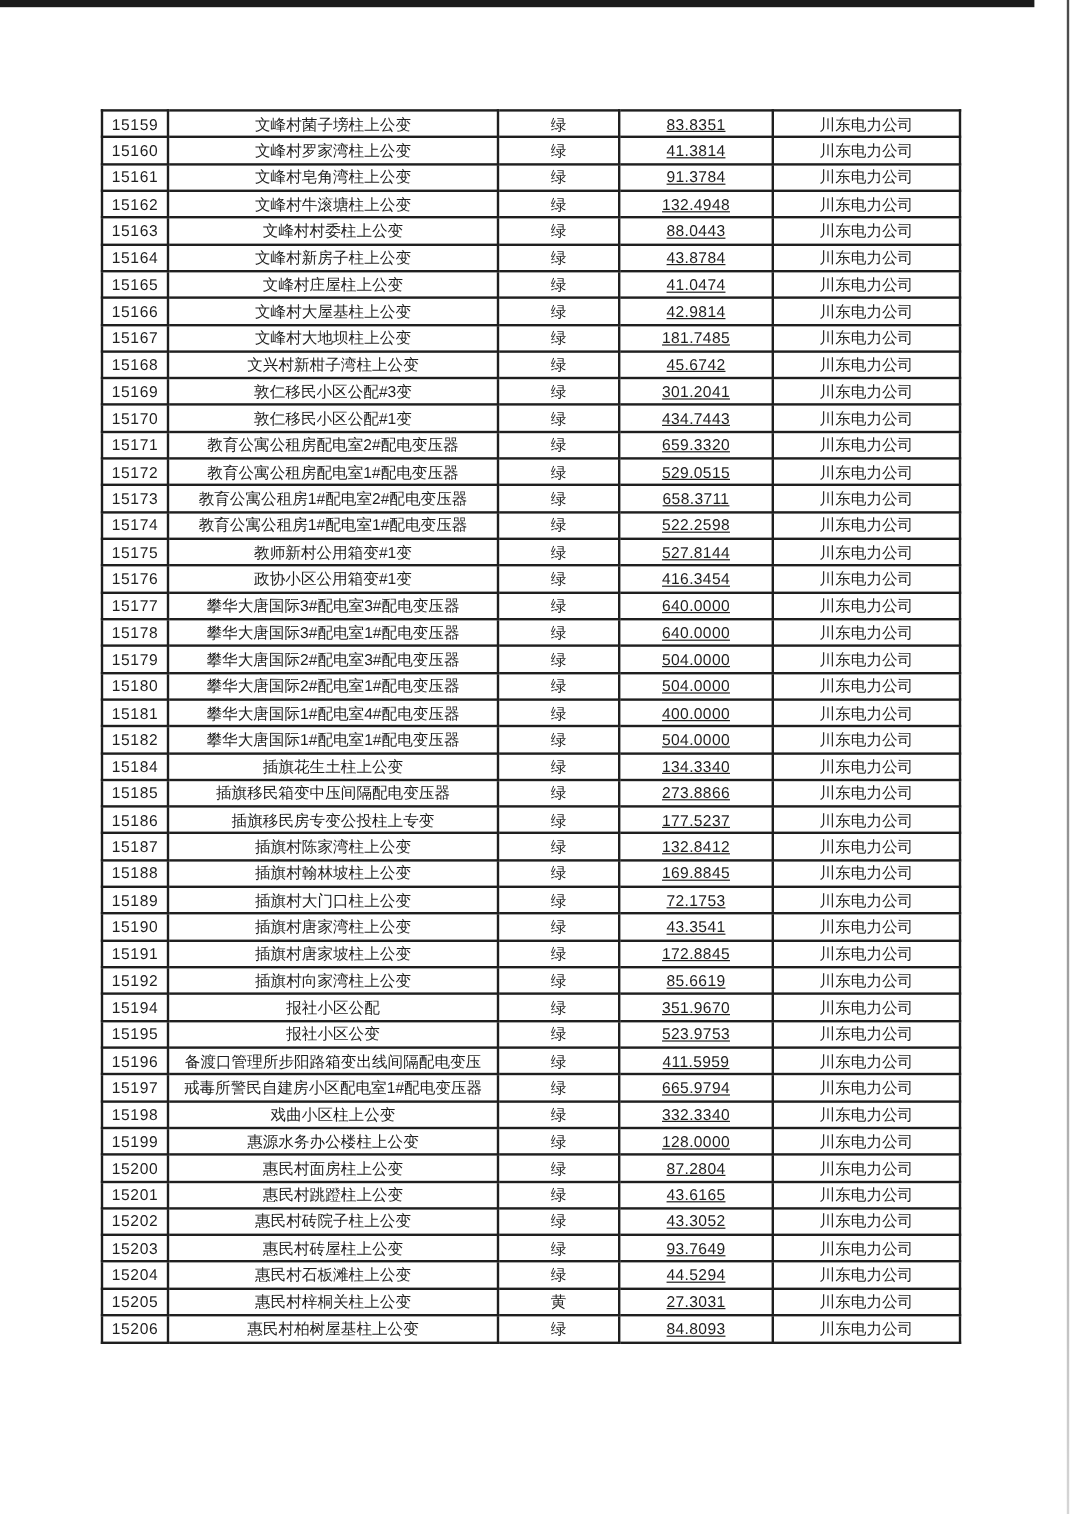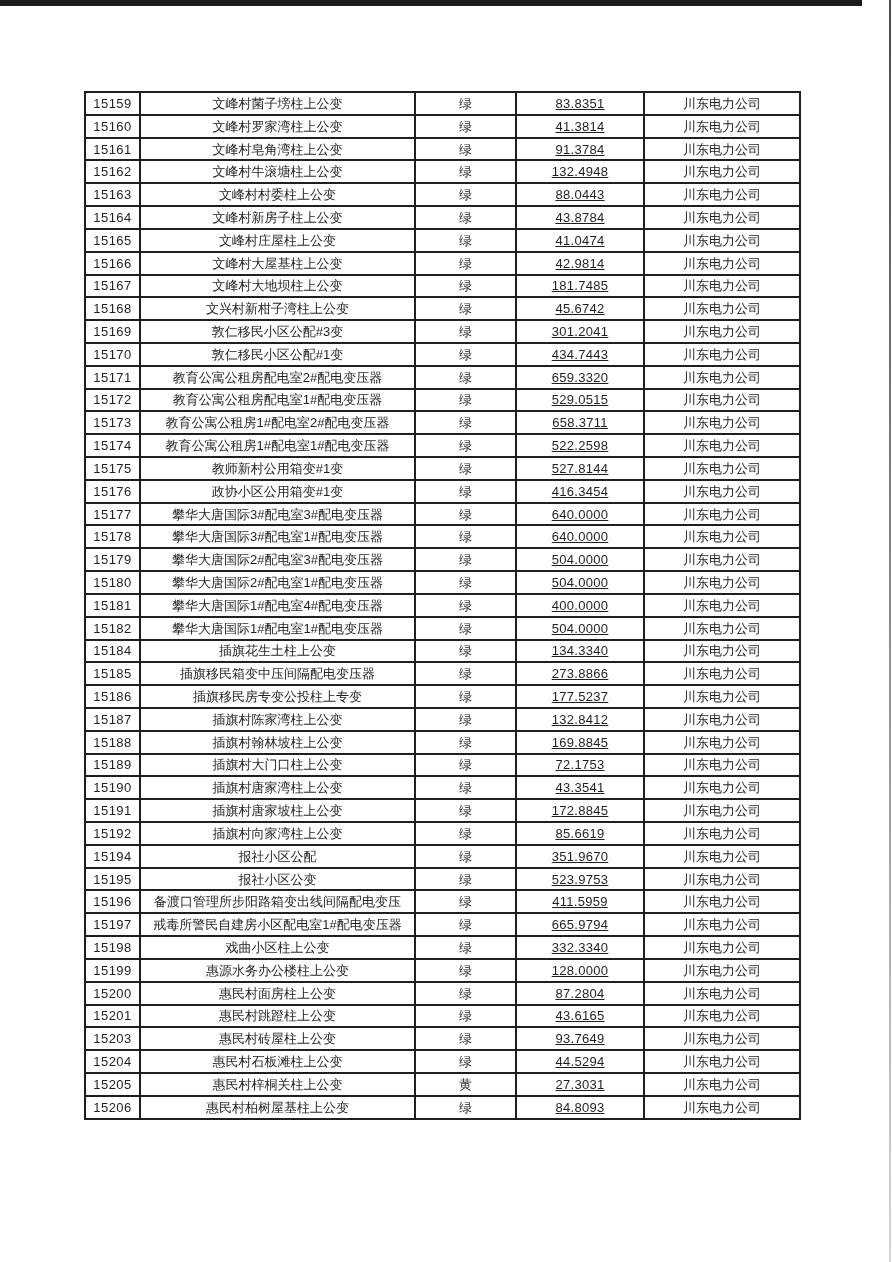--- a/index.html
+++ b/index.html
@@ -341,20 +341,27 @@
         <td class="col-company">川东电力公司</td>
       </tr>
       <tr>
         <td class="col-id">15201</td>
         <td class="col-name">惠民村跳蹬柱上公变</td>
         <td class="col-status">绿</td>
         <td class="col-value">43.6165</td>
         <td class="col-company">川东电力公司</td>
       </tr>
       <tr>
+        <td class="col-id">15202</td>
+        <td class="col-name">惠民村砖院子柱上公变</td>
+        <td class="col-status">绿</td>
+        <td class="col-value">43.3052</td>
+        <td class="col-company">川东电力公司</td>
+      </tr>
+      <tr>
         <td class="col-id">15203</td>
         <td class="col-name">惠民村砖屋柱上公变</td>
         <td class="col-status">绿</td>
         <td class="col-value">93.7649</td>
         <td class="col-company">川东电力公司</td>
       </tr>
       <tr>
         <td class="col-id">15204</td>
         <td class="col-name">惠民村石板滩柱上公变</td>
         <td class="col-status">绿</td>

